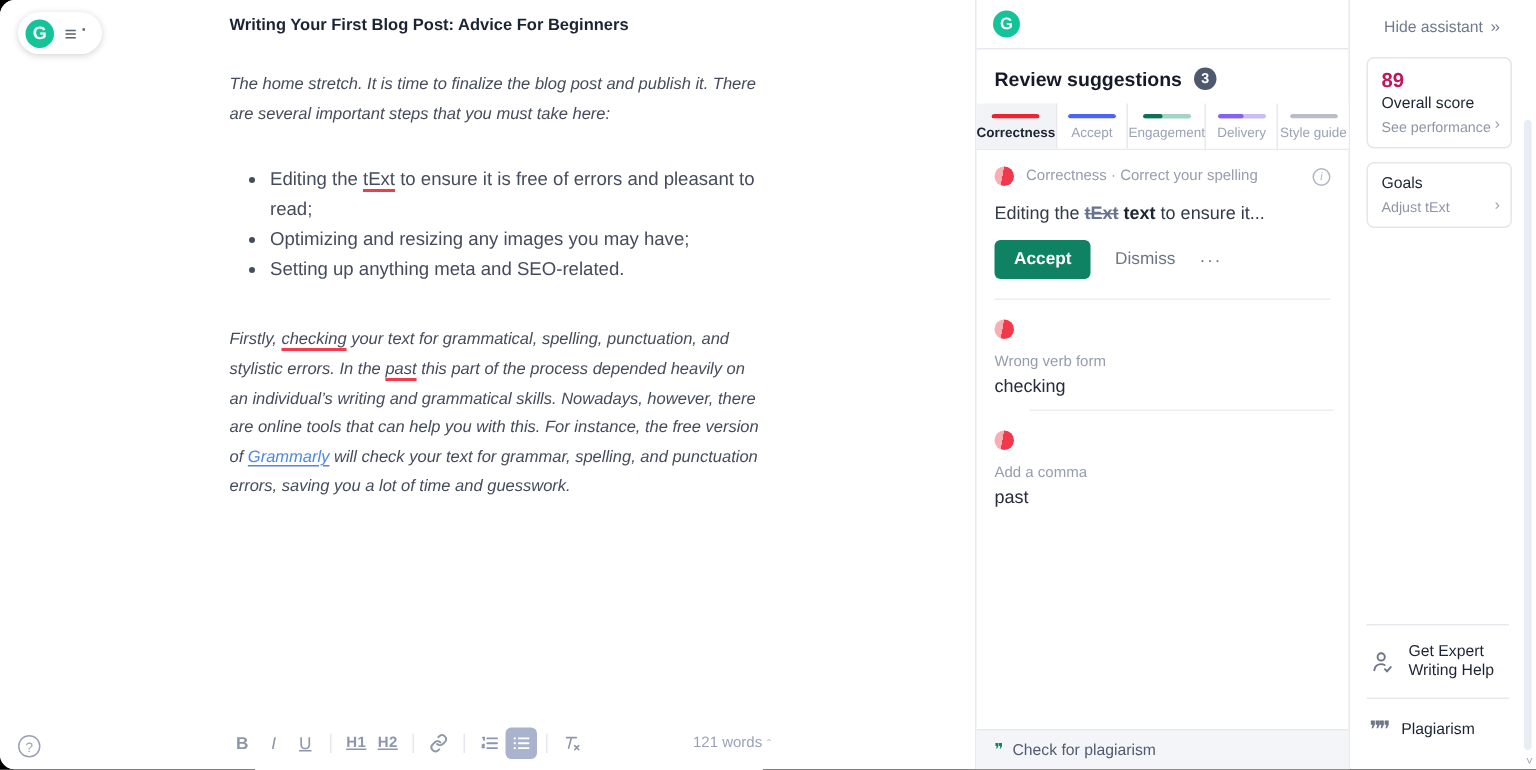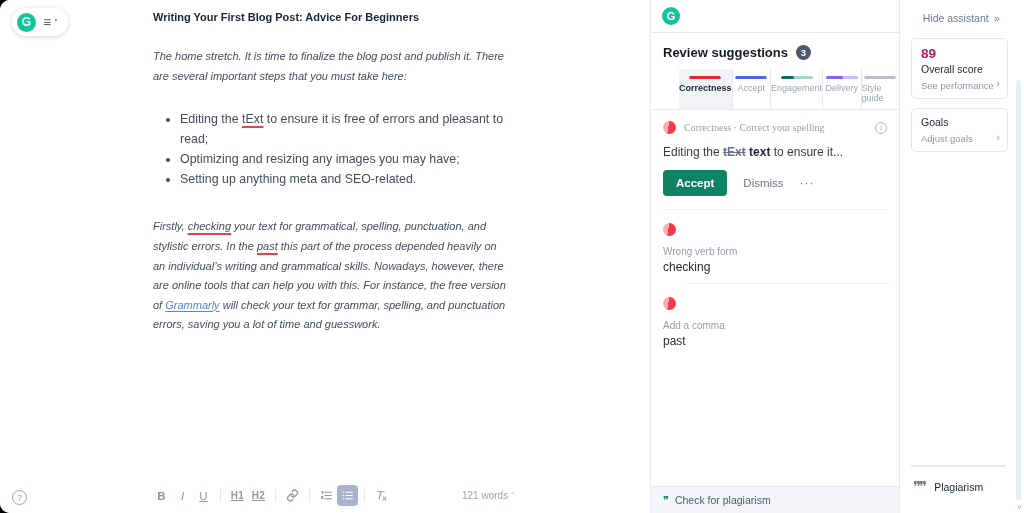--- a/index.html
+++ b/index.html
@@ -55,31 +55,31 @@
   .panel-head { height:33px; flex:none; border-bottom:1px solid #e7e9ee; display:flex;
                 align-items:center; padding-left:11px; }
   .panel-title-row { flex:none; display:flex; align-items:center; gap:8px; padding:12px 12px 9px; }
   .panel-title { font-size:13px; font-weight:bold; color:#141a28; }
   .badge { width:15px; height:15px; border-radius:50%; background:#4e586e; color:#fff;
            font-size:9.5px; font-weight:bold; display:flex; align-items:center; justify-content:center; }
   .tabs { flex:none; display:flex; border-bottom:1px solid #e7e9ee; }
   .tab { flex:1; display:flex; flex-direction:column; align-items:center; gap:4px;
          padding:7px 0 6px; border-right:1px solid #e7e9ee; cursor:pointer; background:#fff; }
   .tab:last-child { border-right:none; }
-  .tab.active { background:#f2f3f6;margin-left:28px; }
+  .tab.active { background:#f2f3f6; }
   .tab-bar { width:32px; height:3px; border-radius:2px; background:transparent; overflow:hidden; display:block; }
   .tab-bar-fill { display:block; height:100%; border-radius:2px; }
   .tab-label { font-size:9px; color:#9aa3b6; }
   .tab.active .tab-label { color:#1c2434; font-weight:bold; }
 
   .card { padding:11px 12px 0; }
   .card-cat-row { display:flex; align-items:center; gap:8px; }
   .dot-ic { width:13px; height:13px; border-radius:50%; flex:none;
             background:linear-gradient(100deg,#f9aeb6 42%,#f0394a 42%); }
-  .card-cat { font-size:10px; color:#959dae; flex:1;font-family:Liberation Serif, serif; }
+  .card-cat { font-size:10px; color:#959dae; flex:1; }
   .info-ic { width:12px; height:12px; border-radius:50%; border:1px solid #aeb5c3; color:#aeb5c3;
              font-size:8px; font-style:italic; font-family:"Liberation Serif",serif;
              display:flex; align-items:center; justify-content:center; cursor:pointer; }
   .card-sent { margin-top:11px; font-size:12px; color:#333a4a; }
   .strike { font-weight:bold; color:#68748f; text-decoration:line-through; }
   .repl { font-weight:bold; color:#1d2433; }
   .card-actions { margin-top:11px; display:flex; align-items:center; gap:16px; }
   .accept-btn { background:#0e8262; color:#fff; font-weight:bold; font-size:11.5px; border:none;
                 border-radius:4px; padding:7px 13px; cursor:pointer; font-family:inherit; }
   .dismiss { font-size:11.5px; color:#6d7688; cursor:pointer; }
@@ -300,28 +300,38 @@
     <div class="cards">
       <div class="as-card">
         <div class="score-num">89</div>
         <div class="as-main">Overall score</div>
         <div class="as-sub">See performance</div>
         <span class="chev">›</span>
       </div>
 
       <div class="as-card">
         <div class="as-main" style="margin-top:0">Goals</div>
-        <div class="as-sub">Adjust goals</div>
+        <div class="as-sub">Adjust tExt</div>
         <span class="chev2">›</span>
       </div>
 
     </div>
 
     <div class="as-bottom">
       <div class="as-div"></div>
+      <div class="as-row">
+        <span class="as-ic">
+          <svg width="17" height="17" viewBox="0 0 24 24" fill="none" stroke="currentColor" stroke-width="1.8" stroke-linecap="round">
+            <circle cx="11" cy="7" r="3.4"></circle>
+              <path d="M4.5 19.5c.6-3.6 3.2-5.7 6.5-5.7 1.2 0 2.3.3 3.2.8"></path>
+              <path d="M14.5 18.5l2 2 3.5-4"></path>
+          </svg>
+        </span>
+        <span class="as-row-label">Get Expert Writing Help</span>
+      </div>
       <div class="as-div"></div>
       <div class="as-row">
         <span class="as-ic pl-quote">❞❞</span>
         <span class="as-row-label">Plagiarism</span>
       </div>
     </div>
 
     <div class="scrollbar"></div>
     <div class="scroll-arrow">˅</div>
   </div>

